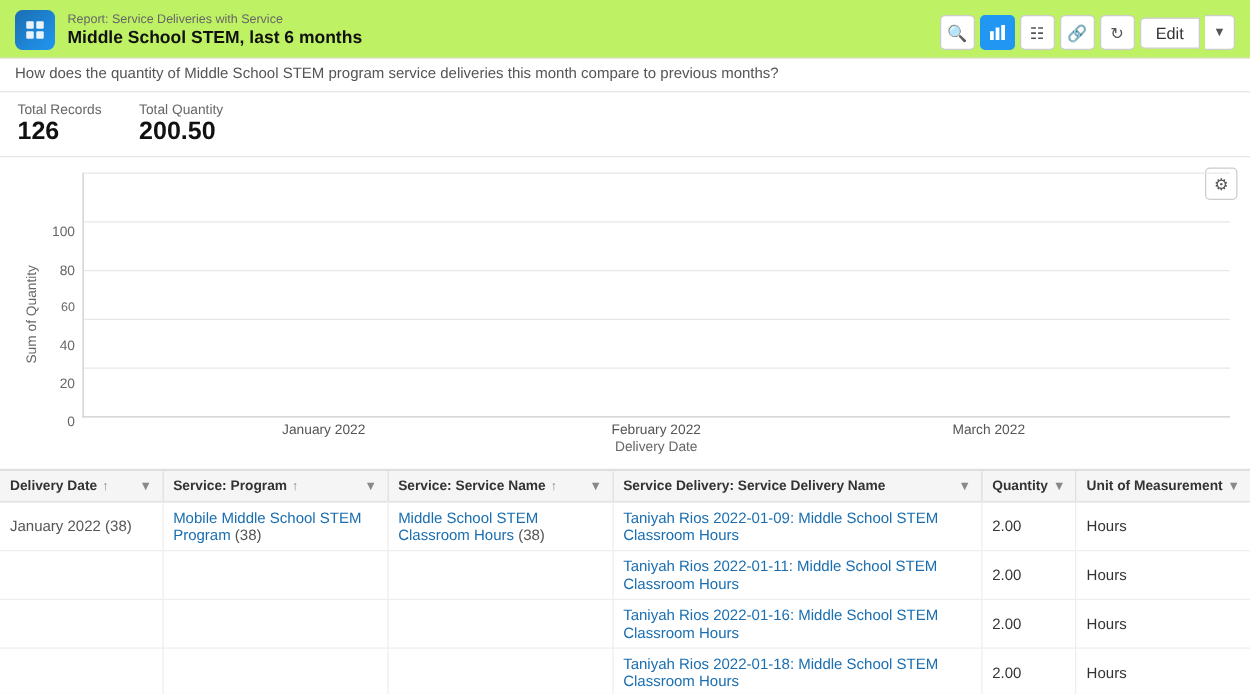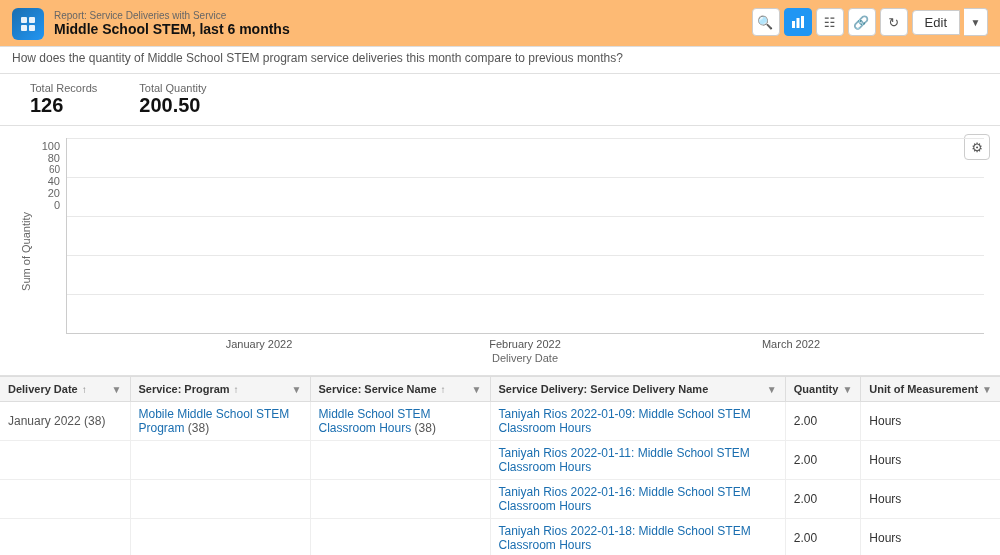--- a/index.html
+++ b/index.html
@@ -1,35 +1,35 @@
 <!DOCTYPE html>
 <html><head>
   <meta charset="utf-8">
   <style>
     * { box-sizing: border-box; margin: 0; padding: 0; }
     body { font-family: -apple-system, BlinkMacSystemFont, 'Segoe UI', Arial, sans-serif; font-size: 13px; background: #f3f3f3; color: #333; width: 1000px; height: 555px; overflow: hidden; }
 
     
-    .header { background: #fdba74; border-bottom: 1px solid #ddd; padding: 8px 12px 6px 12px; display: flex; align-items: flex-start; justify-content: space-between; }
+    .header { background: #bef264; border-bottom: 1px solid #ddd; padding: 8px 12px 6px 12px; display: flex; align-items: flex-end; justify-content: space-between; }
     .header-left { display: flex; align-items: center; gap: 10px; }
     .app-icon { width: 32px; height: 32px; background: linear-gradient(135deg, #1a6eb0, #2196F3); border-radius: 6px; display: flex; align-items: center; justify-content: center; color: white; font-size: 14px; font-weight: bold; flex-shrink: 0; }
     .header-title-block { display: flex; flex-direction: column; }
     .report-label { font-size: 10px; color: #666; }
     .report-title { font-size: 14px; font-weight: 600; color: #111; line-height: 1.2; }
     .header-actions { display: flex; align-items: center; gap: 4px; }
     .icon-btn { width: 28px; height: 28px; border: 1px solid #ccc; border-radius: 4px; background: #fff; cursor: pointer; display: flex; align-items: center; justify-content: center; color: #555; font-size: 13px; }
     .icon-btn.active { background: #2196F3; border-color: #2196F3; color: white; }
     .edit-btn { padding: 4px 12px; border: 1px solid #ccc; border-radius: 4px 0 0 4px; background: #fff; cursor: pointer; font-size: 13px; color: #333; }
     .edit-caret { width: 24px; height: 28px; border: 1px solid #ccc; border-left: none; border-radius: 0 4px 4px 0; background: #fff; cursor: pointer; display: flex; align-items: center; justify-content: center; color: #555; font-size: 10px; }
 
     
     .subtitle-bar { background: #fff; padding: 4px 12px 8px 12px; font-size: 12px; color: #555; border-bottom: 1px solid #e0e0e0; }
 
     
-    .stats-row { background: #fff; padding: 8px 30px; display: flex; gap: 42px; border-bottom: 1px solid #e0e0e0; }
+    .stats-row { background: #fff; padding: 8px 14px; display: flex; gap: 30px; border-bottom: 1px solid #e0e0e0; }
     .stat-block { display: flex; flex-direction: column; }
     .stat-label { font-size: 11px; color: #666; }
     .stat-value { font-size: 20px; font-weight: 600; color: #111; }
 
     
     .chart-area { background: #fff; padding: 8px 16px 10px 16px; position: relative; border-bottom: 1px solid #e0e0e0; }
     .chart-settings-btn { position: absolute; top: 8px; right: 10px; width: 26px; height: 26px; border: 1px solid #ccc; border-radius: 4px; background: #fff; cursor: pointer; display: flex; align-items: center; justify-content: center; color: #555; font-size: 13px; }
 
     
     .table-section { background: #fff; border-top: 1px solid #ddd; flex: 1; }
@@ -96,21 +96,21 @@
 </div>
 
 <div class="chart-area" style="height: 250px;">
   <button class="chart-settings-btn" title="Chart Settings">⚙</button>
   <div style="display:flex; height:230px; padding-top:4px;">
 
     <div style="display:flex; align-items:center; width:20px; justify-content:center;">
       <span style="writing-mode:vertical-rl; transform:rotate(180deg); font-size:11px; color:#666; white-space:nowrap;">Sum of Quantity</span>
     </div>
 
-    <div style="display:flex; flex-direction:column; justify-content:flex-start; align-items:flex-end; padding-right:6px; width:30px; padding-top:2px; padding-bottom:20px;">
+    <div style="display:flex; flex-direction:column; justify-content:space-between; align-items:flex-end; padding-right:6px; width:30px; padding-top:2px; padding-bottom:20px;margin-top:40px;">
       <span style="font-size:11px;color:#666;">100</span>
       <span style="font-size:11px;color:#666;">80</span>
       <span style="font-size:10px;color:#666;">60</span>
       <span style="font-size:11px;color:#666;">40</span>
       <span style="font-size:11px;color:#666;">20</span>
       <span style="font-size:11px;color:#666;">0</span>
     </div>
 
     <div style="flex:1; display:flex; flex-direction:column;">
       <div style="flex:1; position:relative; border-left:1px solid #ccc; border-bottom:1px solid #ccc;">

